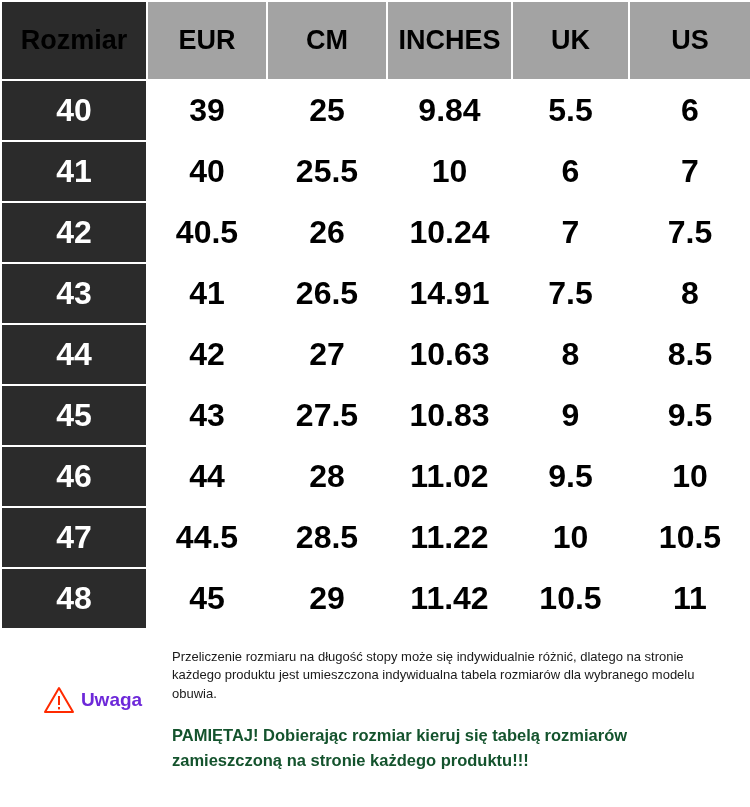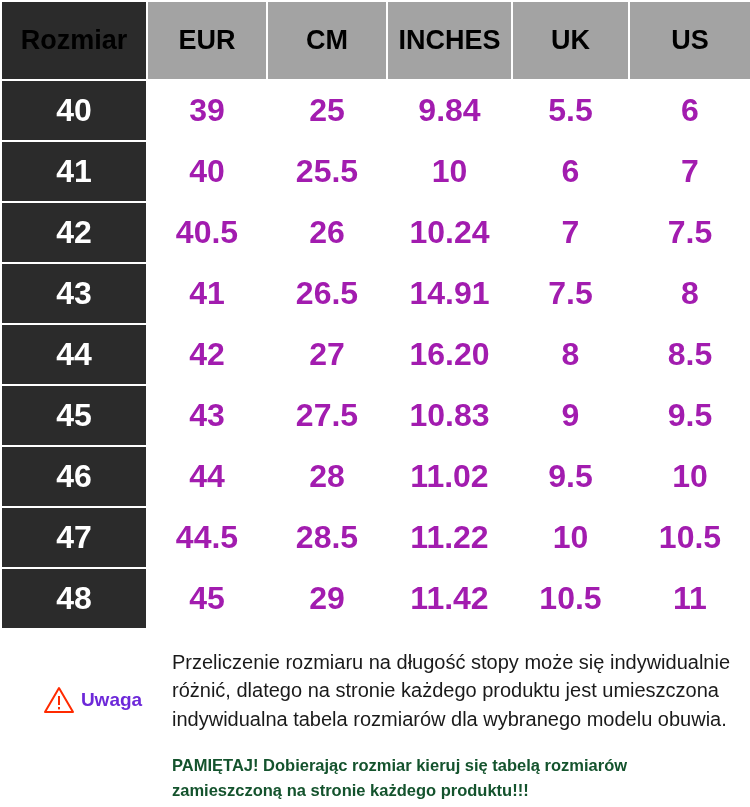--- a/index.html
+++ b/index.html
@@ -61,21 +61,21 @@
     font-size: 32px;
     font-weight: bold;
     margin-top: 24px;
   }
   td.rowlabel {
     background: #2b2b2b;
     color: #ffffff;
   }
   td.val {
     background: #ffffff;
-    color: #a21caf;
+    color: #000000;
   }
 
   
   .note {
     display: flex;
     align-items: flex-start;
     padding: 18px 18px 0 18px;
     box-sizing: border-box;
     width: 750px;
   }
@@ -99,21 +99,21 @@
     font-size: 19px;
     font-weight: bold;
   }
   .note-right {
     flex: 1 1 auto;
     padding-left: 4px;
     box-sizing: border-box;
   }
   .note-par {
     color: #1a1a1a;
-    font-size: 20px;
+    font-size: 13px;
     line-height: 1.42;
     margin: 0 0 20px 0;
   }
   .note-warn {
     color: #14532d;
     font-size: 16.5px;
     font-weight: bold;
     line-height: 1.5;
     margin: 0;
   }
@@ -172,21 +172,21 @@
         <td class="val">41</td>
         <td class="val">26.5</td>
         <td class="val">14.91</td>
         <td class="val">7.5</td>
         <td class="val">8</td>
       </tr>
       <tr class="body-row">
         <td class="rowlabel">44</td>
         <td class="val">42</td>
         <td class="val">27</td>
-        <td class="val">16.20</td>
+        <td class="val">10.63</td>
         <td class="val">8</td>
         <td class="val">8.5</td>
       </tr>
       <tr class="body-row">
         <td class="rowlabel">45</td>
         <td class="val">43</td>
         <td class="val">27.5</td>
         <td class="val">10.83</td>
         <td class="val">9</td>
         <td class="val">9.5</td>

